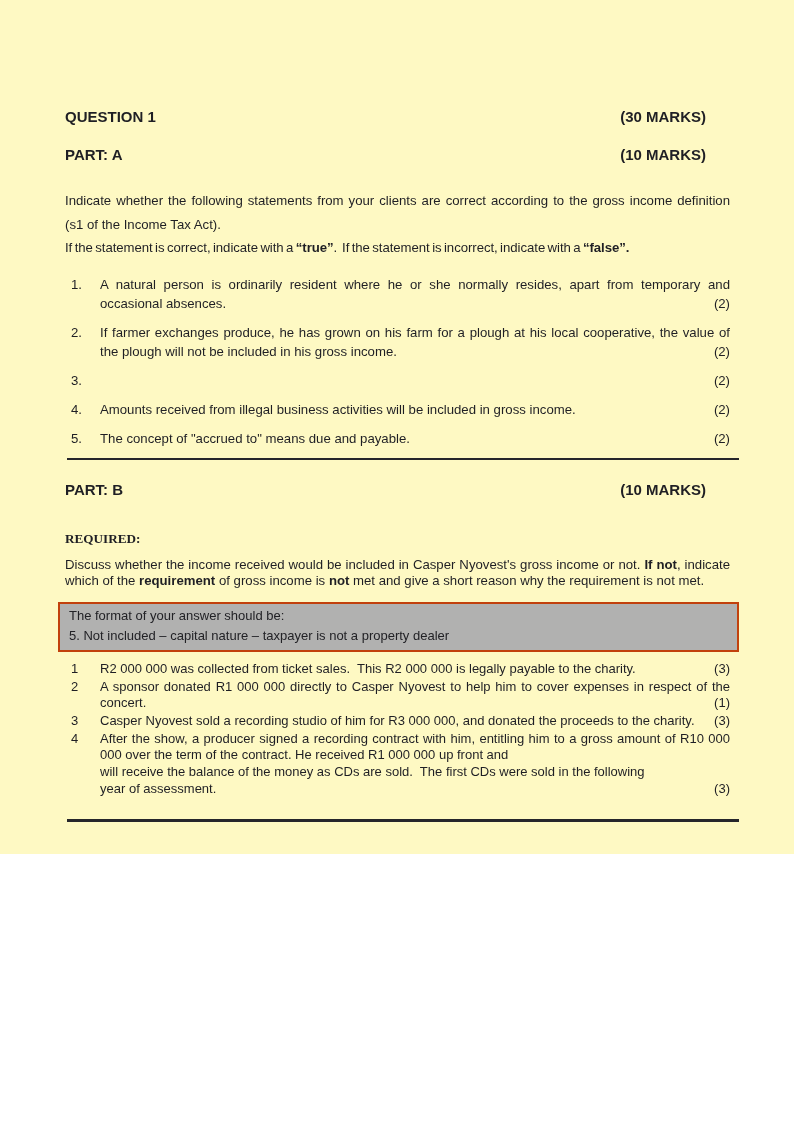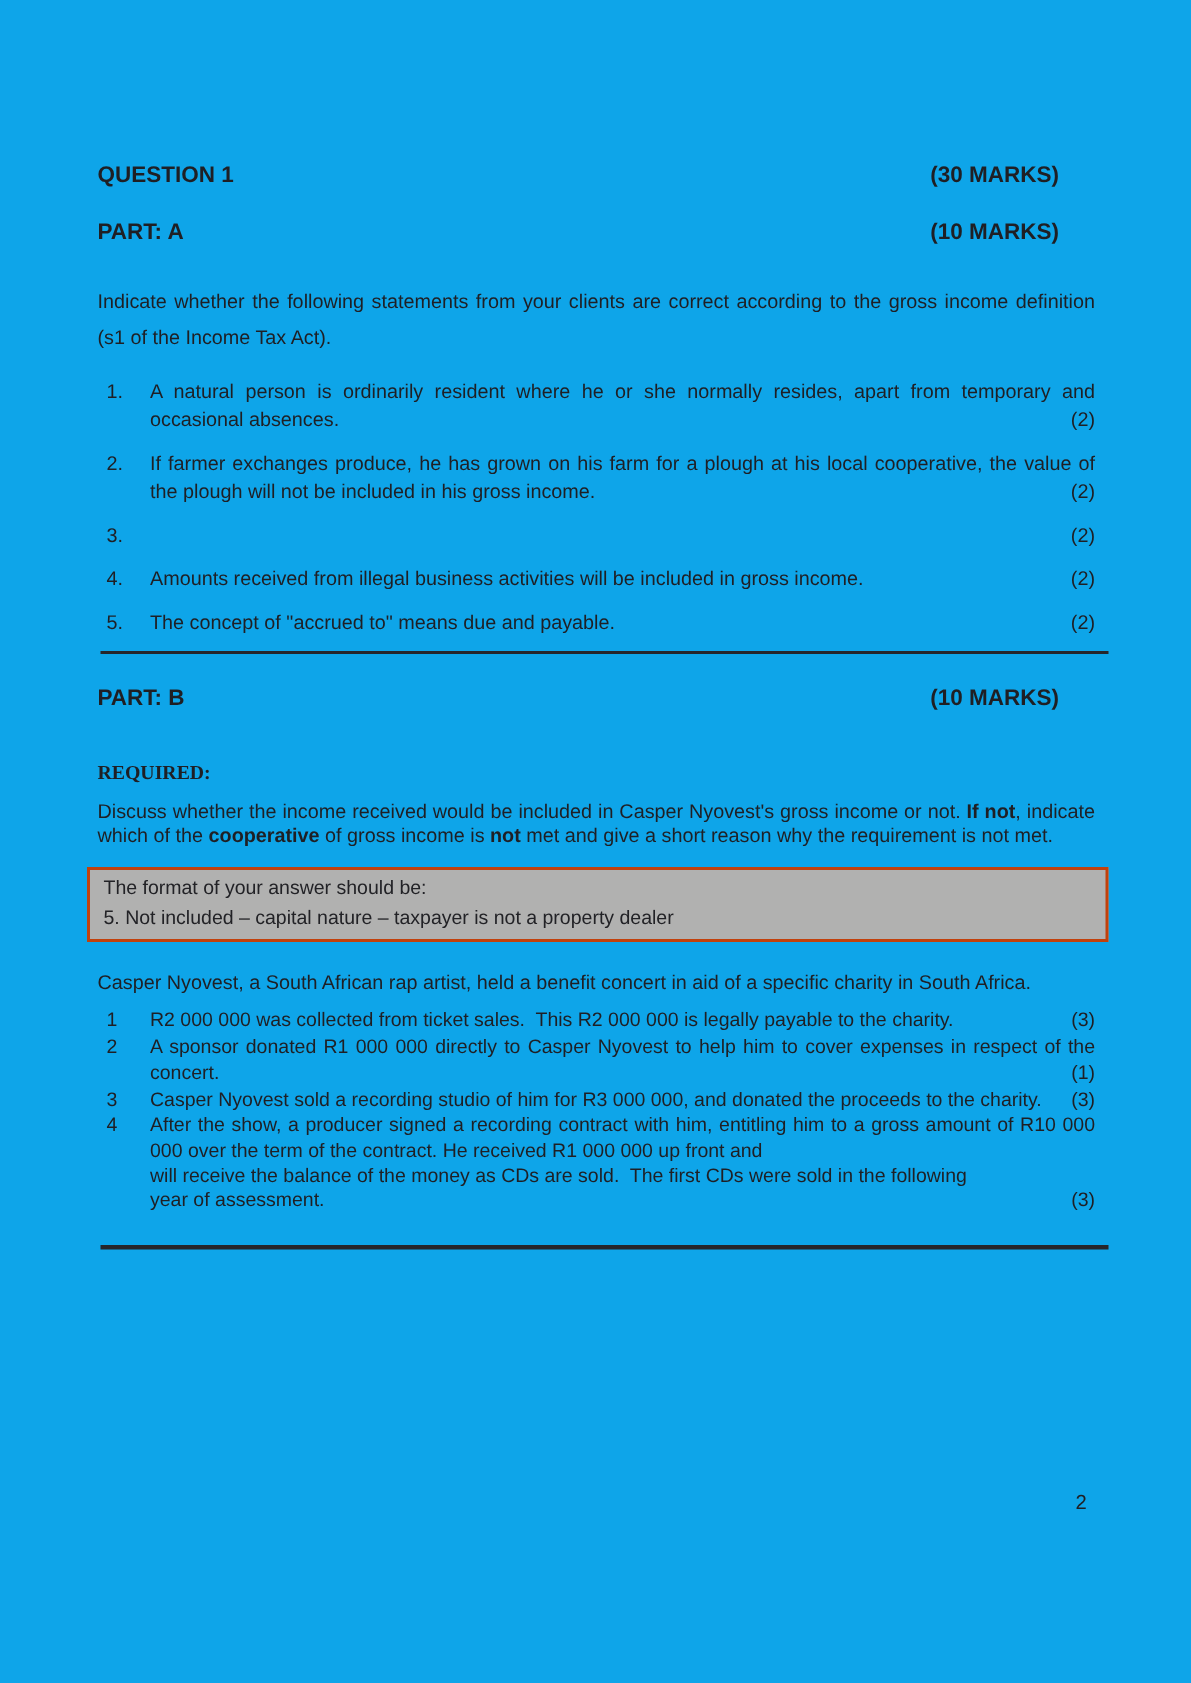--- a/index.html
+++ b/index.html
@@ -1,19 +1,19 @@
 <!DOCTYPE html>
 <html><head>
 <meta charset="utf-8">
 <style>
   html, body { margin:0; padding:0; background:#ffffff; }
   .page {
     position:relative;
-    width:794px; height:1122px;
-    background:#0ea5e9;
+    width:794px; height:854px;
+    background:#fef9c3;
     box-sizing:border-box;
     padding:107px 64px 0 65px;
     font-family:"Liberation Sans", sans-serif;
     color:#1f1f24;
     font-size:13.2px;
     overflow:hidden;
   }
   .hrow {
     display:flex; justify-content:space-between;
     font-weight:bold; font-size:15px; line-height:19px;
@@ -61,20 +61,21 @@
     <span>(30 MARKS)</span>
   </div>
 
   <div class="hrow" id="parta-row">
     <span>PART: A</span>
     <span>(10 MARKS)</span>
   </div>
 
   <div class="intro">
     <div>Indicate whether the following statements from your clients are correct according to the gross income definition (s1 of the Income Tax Act).</div>
+    <div class="instruction"><span>If the statement is correct, indicate with a </span><span class="bd">“true”</span><span>.  If the statement is incorrect, indicate with a </span><span class="bd">“false”.</span></div>
   </div>
 
   <div class="list list-a">
     <div class="row">
       <span class="num">1.</span>
       <div class="txt"><span>A natural person is ordinarily resident where he or she normally resides, apart from temporary and occasional absences.</span><span class="marks">(2)</span></div>
     </div>
     <div class="row">
       <span class="num">2.</span>
       <div class="txt"><span>If farmer exchanges produce, he has grown on his farm for a plough at his local cooperative, the value of the plough will not be included in his gross income.</span><span class="marks">(2)</span></div>
@@ -96,28 +97,27 @@
   <hr class="rule" id="rule1">
 
   <div class="hrow" id="partb-row">
     <span>PART: B</span>
     <span>(10 MARKS)</span>
   </div>
 
 
   <div class="required-label">REQUIRED:</div>
 
-  <div class="required-para"><span>Discuss whether the income received would be included in Casper Nyovest's gross income or not.  </span><span class="bd">If not</span><span>, indicate which of the </span><span class="bd">cooperative</span><span> of gross income is </span><span class="bd">not</span><span> met and give a short reason why the requirement is not met.</span></div>
+  <div class="required-para"><span>Discuss whether the income received would be included in Casper Nyovest's gross income or not.  </span><span class="bd">If not</span><span>, indicate which of the </span><span class="bd">requirement</span><span> of gross income is </span><span class="bd">not</span><span> met and give a short reason why the requirement is not met.</span></div>
 
   <div class="format-box">
     <div>The format of your answer should be:</div>
     <div>5. Not included – capital nature – taxpayer is not a property dealer</div>
   </div>
 
-  <div class="scenario2">Casper Nyovest, a South African rap artist, held a benefit concert in aid of a specific charity in South Africa.</div>
 
   <div class="list list-b">
     <div class="row">
       <span class="num">1</span>
       <div class="txt"><span>R2 000 000 was collected from ticket sales.  This R2 000 000 is legally payable to the charity.</span><span class="marks">(3)</span></div>
     </div>
     <div class="row">
       <span class="num">2</span>
       <div class="txt"><span>A sponsor donated R1 000 000 directly to Casper Nyovest to help him to cover expenses in respect of the concert.</span><span class="marks">(1)</span></div>
     </div>

